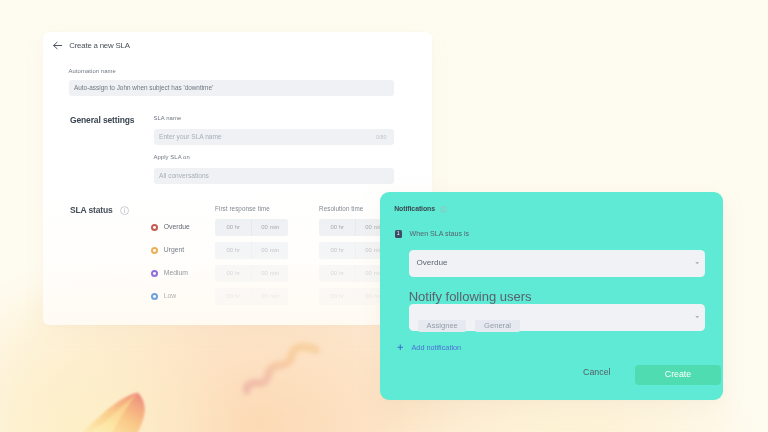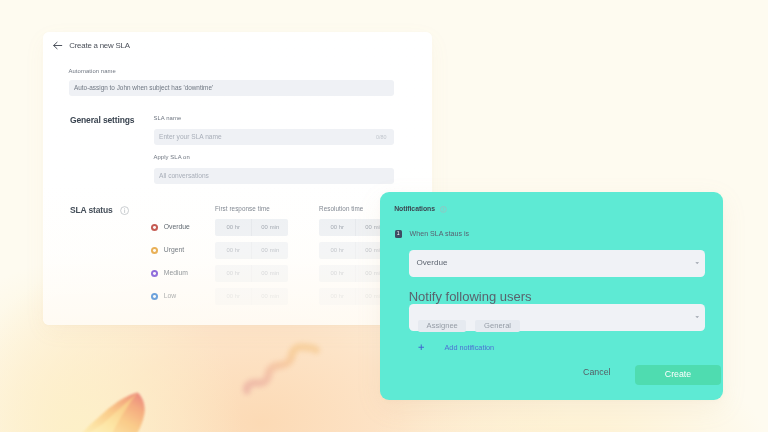--- a/index.html
+++ b/index.html
@@ -83,21 +83,21 @@
   #status-value{font-size:8.1px;color:#5D6570;margin-left:8px;line-height:1;}
   .caret{position:absolute;right:5.5px;top:50%;transform:translateY(-50%);width:4.4px;height:4.4px;}
 
   #notify-label{position:absolute;left:28.7px;top:97.6px;font-size:13px;color:#5A626D;line-height:1;}
 
   #users-select{top:111.5px;width:296px;height:27px;}
   #user-tags{display:flex;gap:9px;margin-left:9.5px;margin-top:18px;}
   .user-tag{background:#E6EAF0;border-radius:2px;height:12.5px;display:flex;align-items:center;
     padding:0 8.6px;font-size:7.6px;color:#959CA6;line-height:1;}
 
-  #add-notif{position:absolute;left:38px;top:152px;display:flex;align-items:center;gap:20px;}
+  #add-notif{position:absolute;left:17px;top:152px;display:flex;align-items:center;gap:8px;}
   #plus-icon{width:6.5px;height:6.5px;display:block;}
   #add-label{font-size:7.3px;color:#4D70D4;line-height:1;letter-spacing:-.02px;}
 
   #cancel-btn{position:absolute;left:203.8px;top:176.2px;width:26px;height:8px;
     font-size:8.8px;color:#565C64;display:flex;align-items:center;justify-content:center;line-height:1;}
   #create-btn{position:absolute;left:255px;top:172.5px;width:86px;height:20px;border-radius:4px;
     background:#4FDCB0;color:#FFFFFF;font-size:8.8px;display:flex;align-items:center;justify-content:center;line-height:1;}
 
   #deco-squiggle{left:243px;top:338px;width:84px;height:64px;filter:blur(2.4px);opacity:.46;}
   #deco-leaf{left:70px;top:388px;width:84px;height:70px;filter:blur(1.25px);opacity:.97;}

